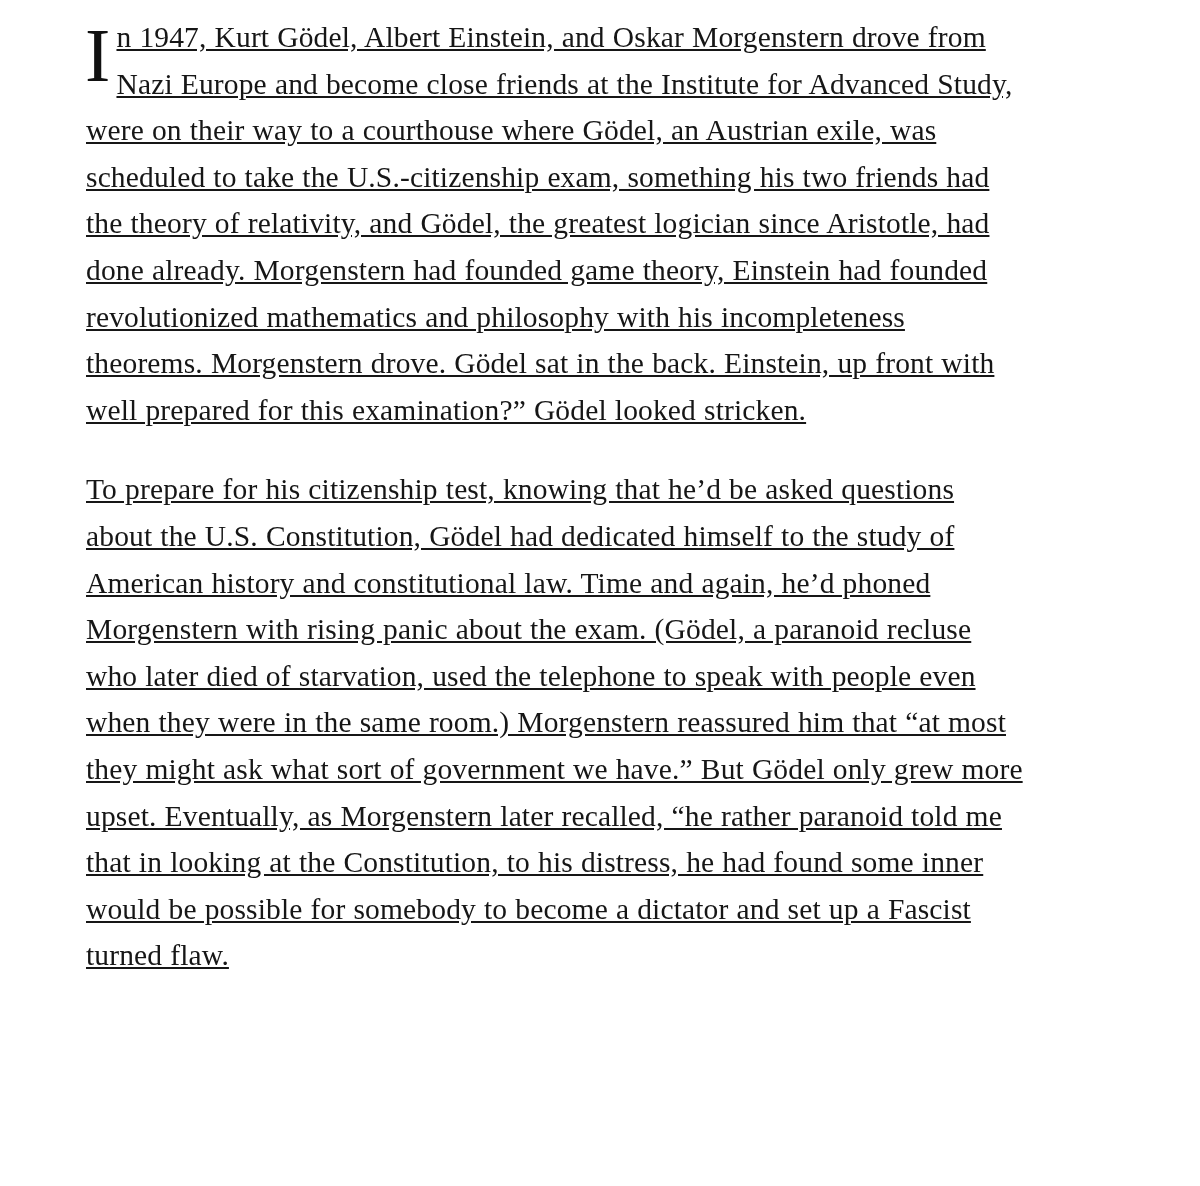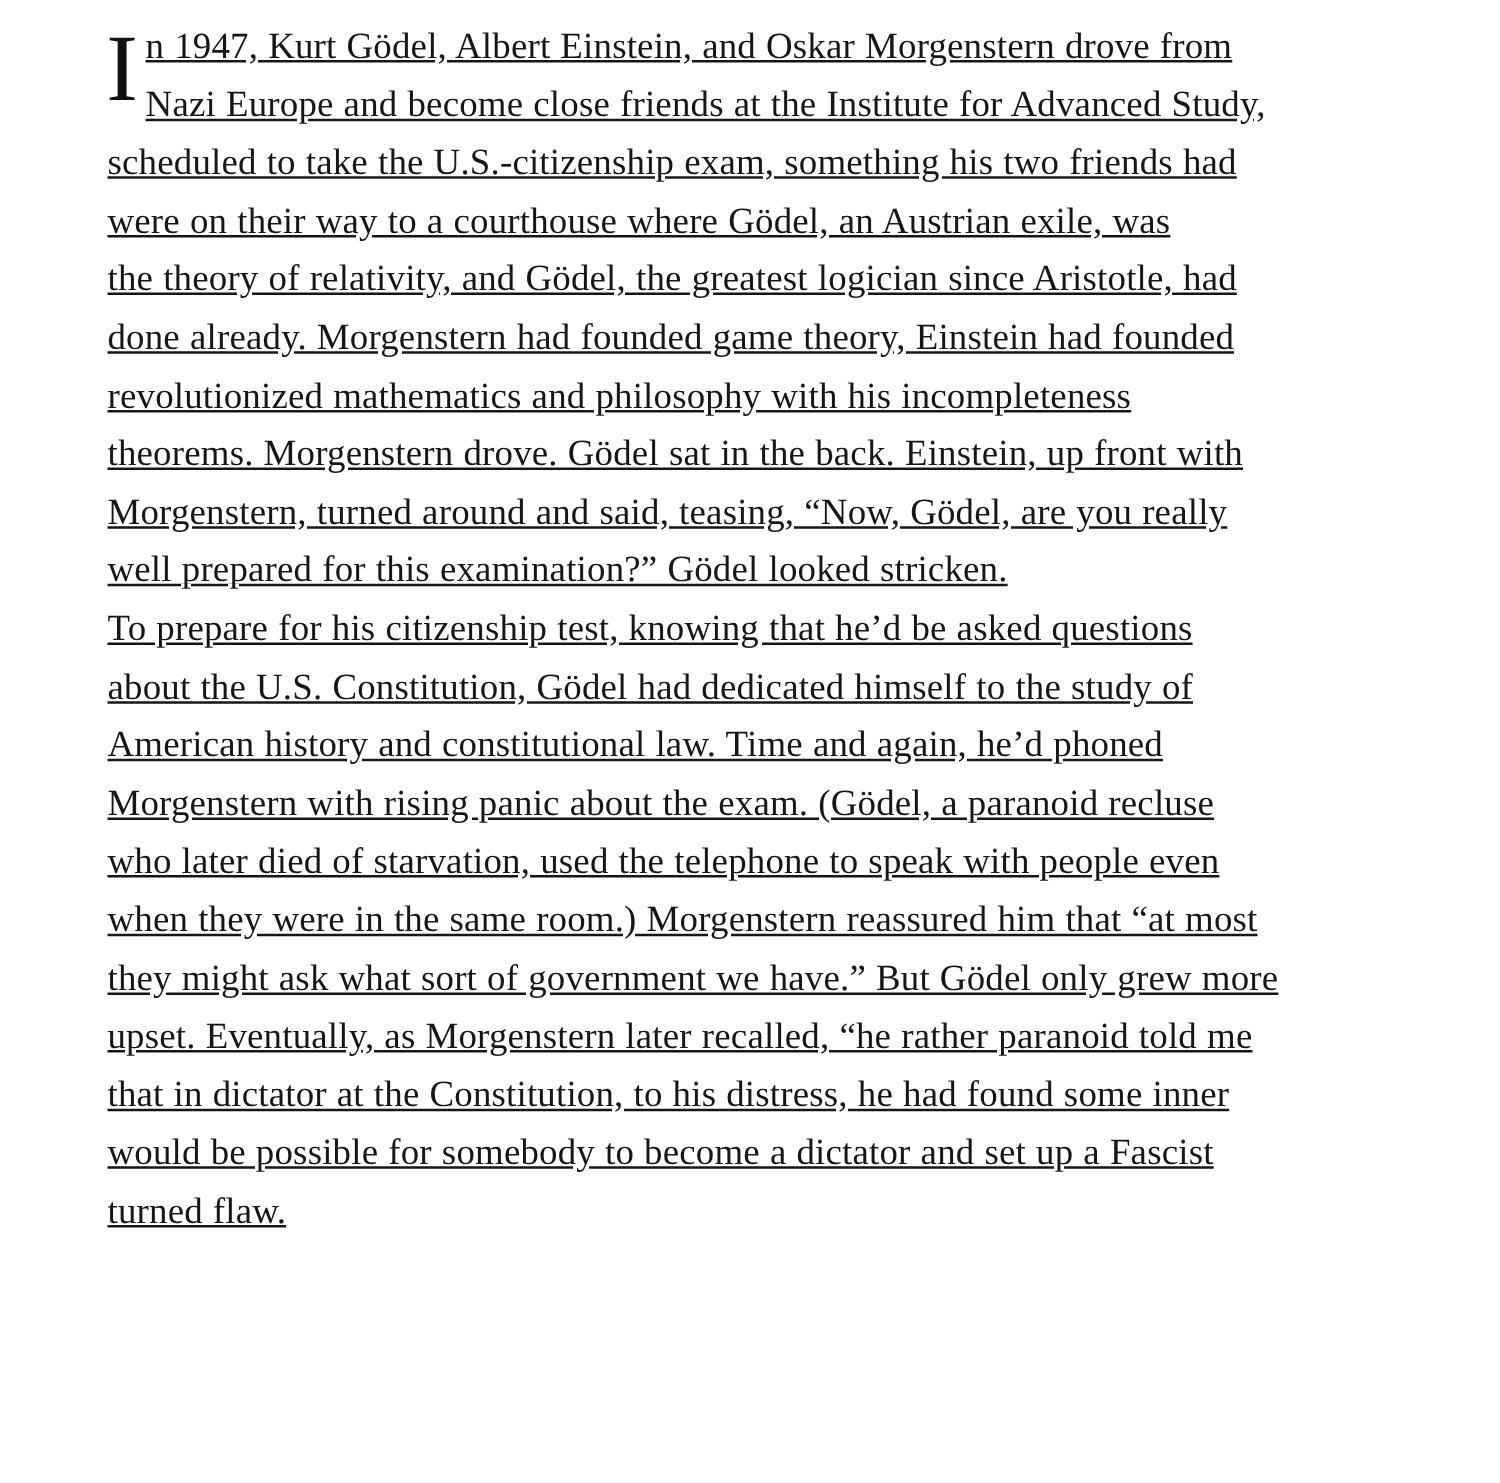--- a/index.html
+++ b/index.html
@@ -22,20 +22,21 @@
       width: 1040px;
     }
     .para {
       margin: 0;
       font-size: 29.5px;
       line-height: 46.6px;
       letter-spacing: 0.15px;
       word-spacing: 0.5px;
     }
     .para + .para {
+      margin-top: 33px;
     }
     .line {
       display: block;
       white-space: nowrap;
       text-decoration: underline;
     }
     .dropcap {
       float: left;
       font-size: 76px;
       line-height: 64px;
@@ -48,37 +49,36 @@
   </style>
 </head>
 <body>
 
 <div class="article">
 
   <p class="para">
     <span class="dropcap">I</span>
     <span class="line">n 1947, Kurt Gödel, Albert Einstein, and Oskar Morgenstern drove from</span>
     <span class="line">Nazi Europe and become close friends at the Institute for Advanced Study,</span>
+    <span class="line">were on their way to a courthouse where Gödel, an Austrian exile, was</span>
     <span class="line">scheduled to take the U.S.-citizenship exam, something his two friends had</span>
-    <span class="line">were on their way to a courthouse where Gödel, an Austrian exile, was</span>
     <span class="line">the theory of relativity, and Gödel, the greatest logician since Aristotle, had</span>
     <span class="line">done already. Morgenstern had founded game theory, Einstein had founded</span>
     <span class="line">revolutionized mathematics and philosophy with his incompleteness</span>
     <span class="line">theorems. Morgenstern drove. Gödel sat in the back. Einstein, up front with</span>
-    <span class="line">Morgenstern, turned around and said, teasing, “Now, Gödel, are you really</span>
     <span class="line">well prepared for this examination?” Gödel looked stricken.</span>
   </p>
 
   <p class="para">
     <span class="line">To prepare for his citizenship test, knowing that he’d be asked questions</span>
     <span class="line">about the U.S. Constitution, Gödel had dedicated himself to the study of</span>
     <span class="line">American history and constitutional law. Time and again, he’d phoned</span>
     <span class="line">Morgenstern with rising panic about the exam. (Gödel, a paranoid recluse</span>
     <span class="line">who later died of starvation, used the telephone to speak with people even</span>
     <span class="line">when they were in the same room.) Morgenstern reassured him that “at most</span>
     <span class="line">they might ask what sort of government we have.” But Gödel only grew more</span>
     <span class="line">upset. Eventually, as Morgenstern later recalled, “he rather paranoid told me</span>
-    <span class="line">that in dictator at the Constitution, to his distress, he had found some inner</span>
+    <span class="line">that in looking at the Constitution, to his distress, he had found some inner</span>
     <span class="line">would be possible for somebody to become a dictator and set up a Fascist</span>
     <span class="line">turned flaw.</span>
   </p>
 
 </div>
 
 </body></html>

